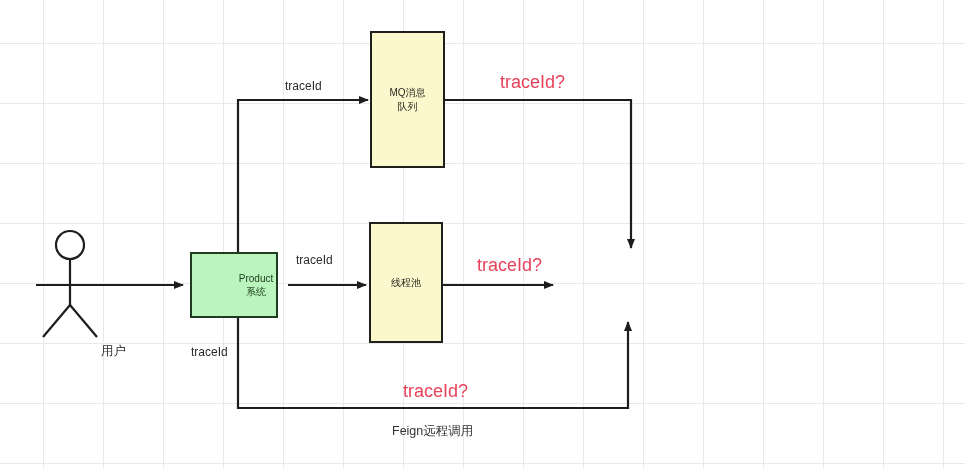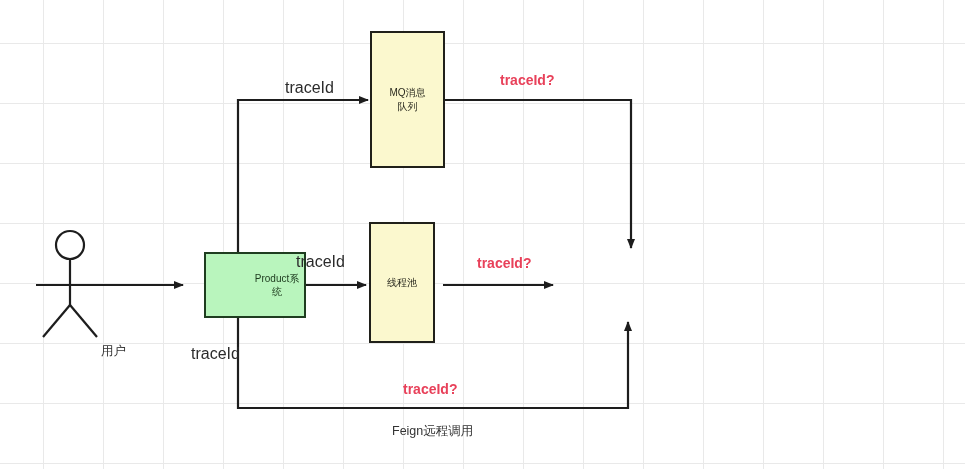--- a/index.html
+++ b/index.html
@@ -44,29 +44,29 @@
     border: 2px solid #1f3d20;
     color: #1d3a1e;
   }
   .node.yellow {
     background: #fbf8ce;
     border: 2px solid #20201a;
     color: #2a2a1f;
   }
   .edge-label {
     position: absolute;
-    font-size: 16px;
+    font-size: 12px;
     color: #2b2b2b;
     white-space: nowrap;
     z-index: 4;
   }
   .edge-label.red {
     color: #e8415a;
-    font-weight: bold;
-    font-size: 14px;
+    font-weight: normal;
+    font-size: 18px;
   }
   .actor-label {
     position: absolute;
     font-size: 12.5px;
     color: #333333;
     white-space: nowrap;
     z-index: 4;
     margin-left: 44px;
   }
   .caption {
@@ -122,25 +122,25 @@
     </g>
   </svg>
 
   <div class="node yellow" style="left:370px; top:31px; width:75px; height:137px;">
     <div style="pointer-events:none;">
       <div>MQ消息</div>
       <div>队列</div>
     </div>
   </div>
 
-  <div class="node green" style="left:204px; top:252px; width:102px; height:66px;padding-left:44px;">
+  <div class="node green" style="left:190px; top:252px; width:88px; height:66px;padding-left:44px;">
     <span>Product系统</span>
   </div>
 
-  <div class="node yellow" style="left:369px; top:222px; width:66px; height:121px;">
+  <div class="node yellow" style="left:369px; top:222px; width:74px; height:121px;">
     <span>线程池</span>
   </div>
 
 
   <div class="edge-label" style="left:285px; top:79px;">traceId</div>
 
   <div class="edge-label red" style="left:500px; top:72px;">traceId?</div>
 
   <div class="edge-label" style="left:296px; top:253px;">traceId</div>
 

